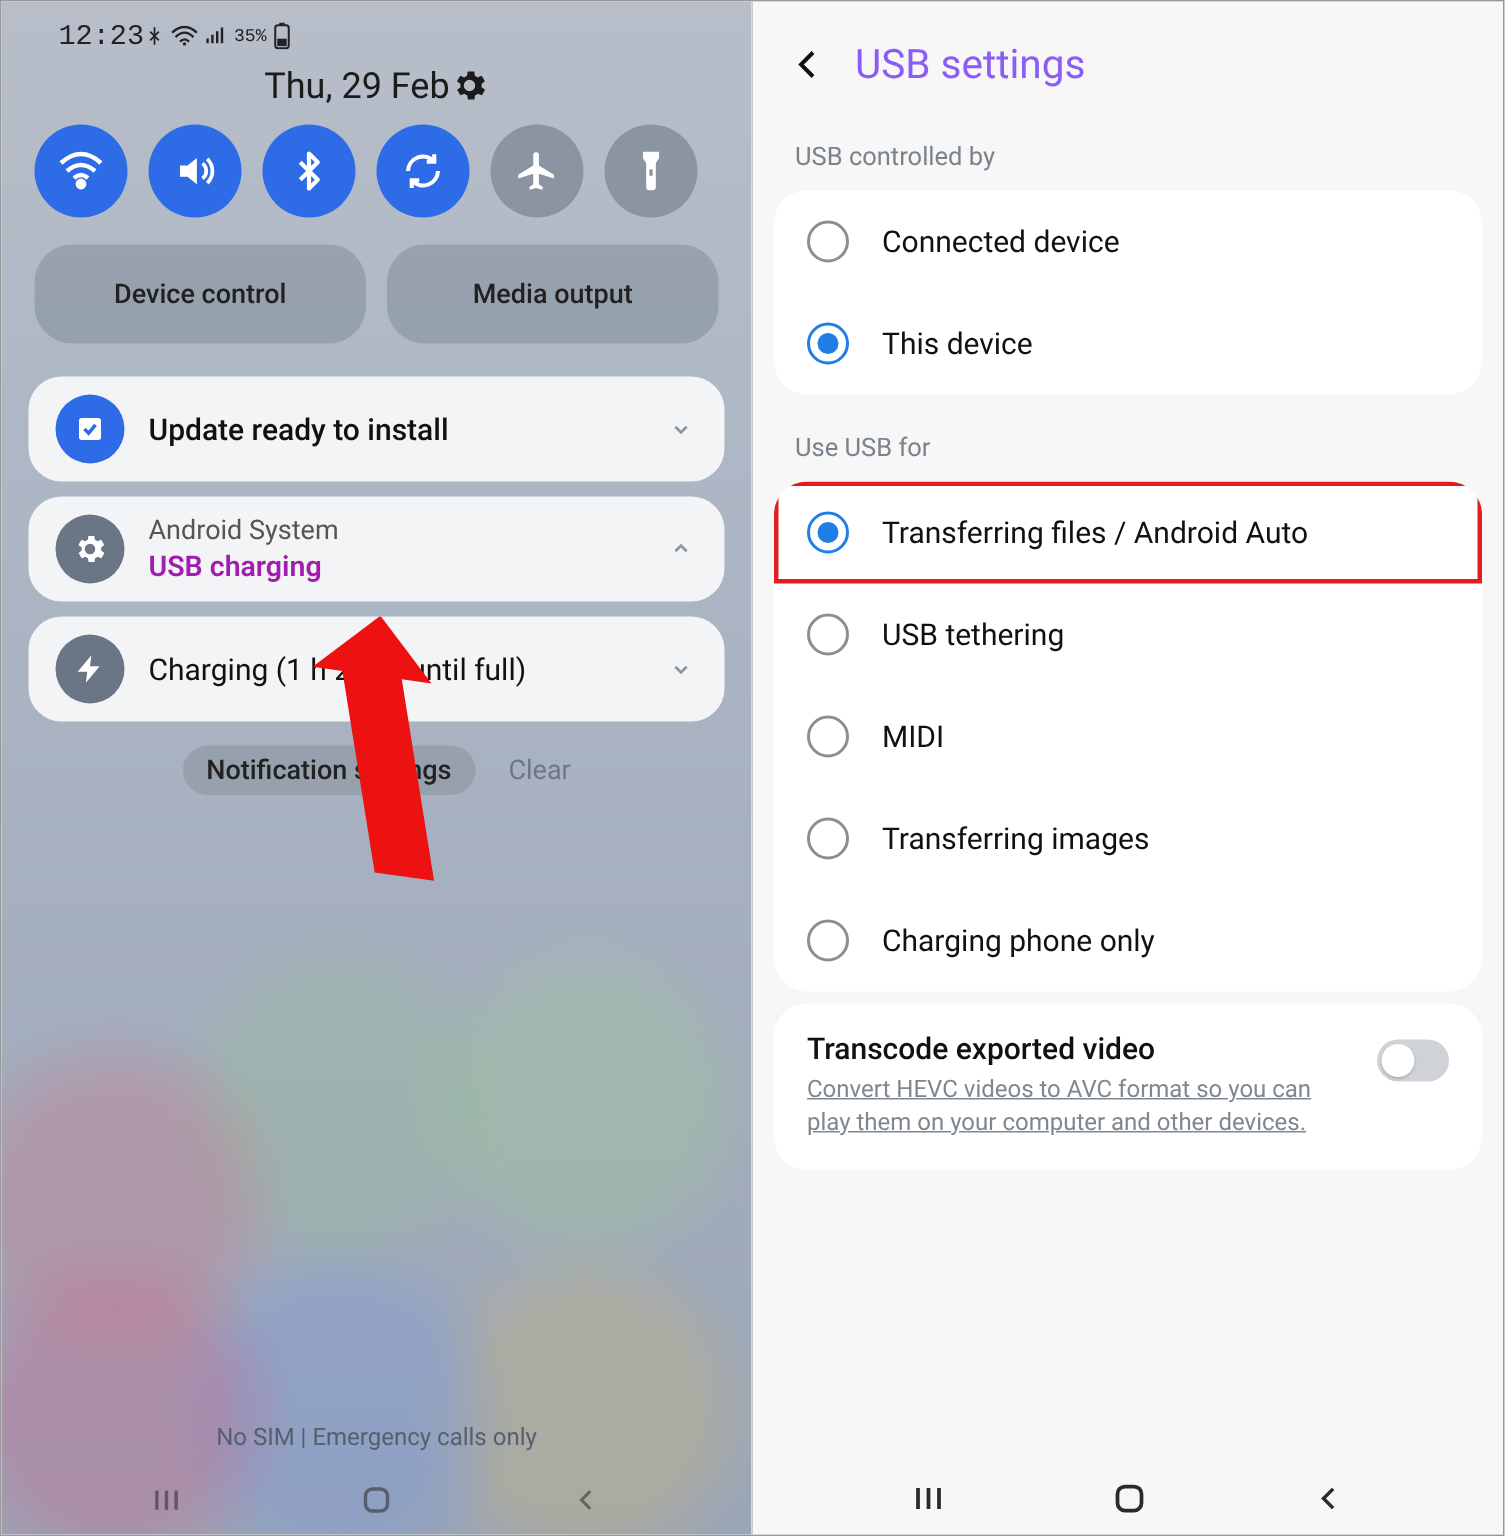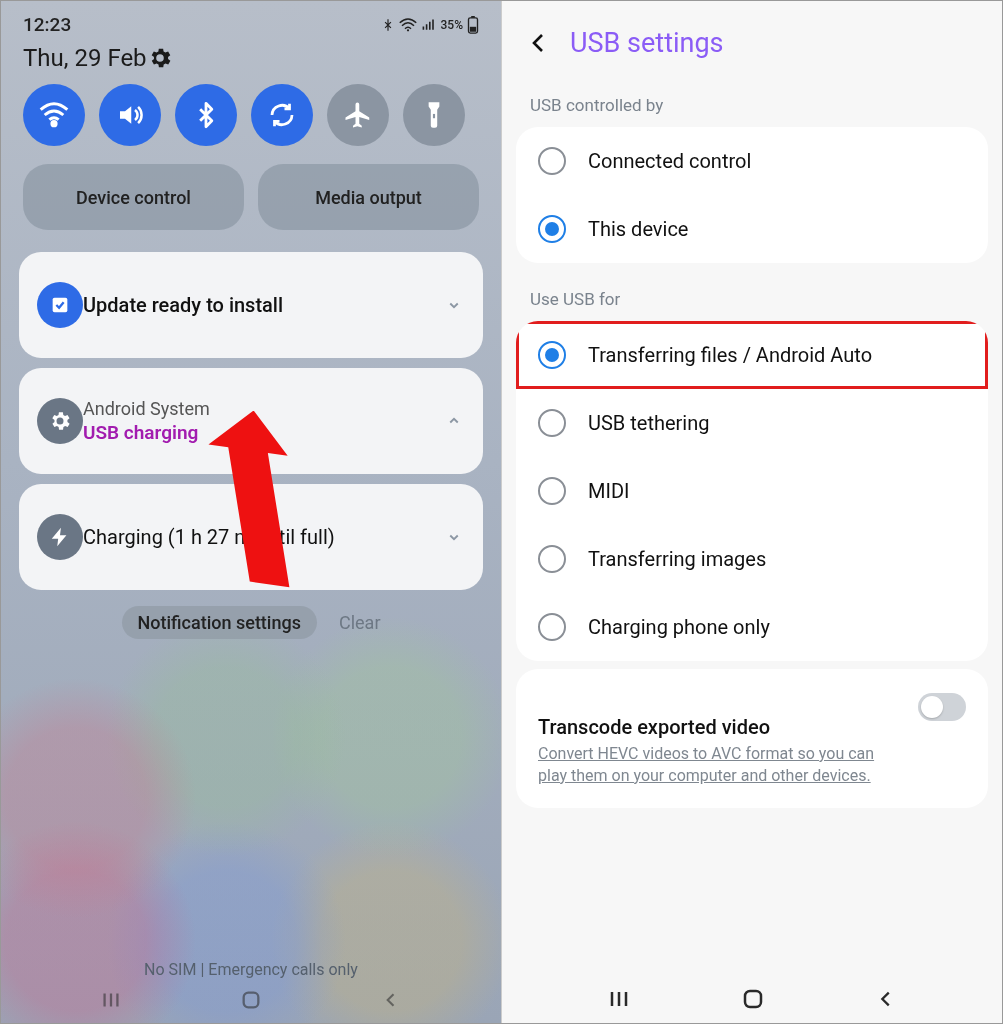--- a/index.html
+++ b/index.html
@@ -23,30 +23,30 @@
       radial-gradient(circle at 78% 72%, rgba(160,200,150,.35) 0 70px, transparent 120px),
       radial-gradient(circle at 15% 92%, rgba(200,100,140,.35) 0 70px, transparent 120px),
       radial-gradient(circle at 45% 92%, rgba(120,150,220,.35) 0 70px, transparent 120px),
       radial-gradient(circle at 78% 92%, rgba(200,180,120,.35) 0 70px, transparent 120px),
       linear-gradient(180deg, #b7bec9 0%, #a9b3c2 45%, #9aa5b6 100%);
     padding: 8px 0 0 0;
     color: #222;
   }
   .status-bar {
     display: flex;
-    justify-content: space-between;
     align-items: center;
-    padding: 4px 22px 2px 22px;
+    padding: 4px 22px 2px 38px;
     font-size: 19px;
     font-weight: 500;
+    font-family: Liberation Mono, monospace;
   }
   .status-right { display:flex; align-items:center; gap:4px; font-size:12px; }
   .date-row {
     display: flex;
-    justify-content: flex-start;
+    justify-content: center;
     align-items: center;
     padding: 6px 22px 12px 22px;
   }
   .date-text { font-size: 24px; font-weight: 400; color:#1b1b1b; }
   .gear { width:26px; height:26px; display:flex; align-items:center; justify-content:center; }
   .qs-row {
     display: flex;
     gap: 14px;
     padding: 0 22px 18px 22px;
   }
@@ -63,22 +63,23 @@
   .pill {
     flex:1; height:66px; border-radius:25px;
     background: rgba(130,142,155,.55);
     display:flex; align-items:center; justify-content:center;
     font-size:18px; color:#212121; font-weight:500;
   }
   .card {
     margin: 0 18px 10px 18px;
     background:#f3f4f6;
     border-radius:22px;
-    padding: 30px 18px;
+    padding: 12px 18px;
     display:flex; align-items:center;
+    gap:16px;
     position:relative;
   }
   .card .chev {
     position:absolute; right:20px; top:50%; transform:translateY(-50%);
     color:#8c97a4;
   }
   .card2 { align-items:flex-end; }
   .icon-circ {
     width:46px; height:46px; border-radius:50%;
     display:flex; align-items:center; justify-content:center;
@@ -95,21 +96,21 @@
     padding: 6px 22px 0 22px; align-items:center;
     font-size:18px;
   }
   .link-pill {
     background: rgba(140,150,160,.6);
     padding:6px 16px; border-radius:18px;
     color:#222; font-weight:500;
   }
   .link-faded { color:#6d7884; }
   .sim-line {
-    position:absolute; bottom:44px; left:0; right:0;
+    position:absolute; bottom:56px; left:0; right:0;
     text-align:center; color:#55606d; font-size:16px;
   }
   .nav-bar {
     position:absolute; bottom:10px; left:0; right:0;
     display:flex; justify-content:space-around; align-items:center;
     padding:0 40px;
     opacity: .55;
   }
   .nav-ic { width:26px; height:26px; display:flex; align-items:center; justify-content:center; }
   
@@ -162,21 +163,21 @@
   .highlight {
     outline:3px solid #e11d1d;
     outline-offset:-3px;
     position:relative;
   }
   .ft-row {
     padding: 18px 22px 22px 22px;
     display:flex; align-items:flex-start; gap:14px;
   }
   .ft-left { flex:1; }
-  .ft-title { font-size:20px; font-weight:500; color:#111; margin-bottom:4px;margin-top:28px;}
+  .ft-title { font-size:20px; font-weight:500; color:#111; margin-bottom:4px;}
   .ft-sub { font-size:16px; color:#7f8790; line-height:1.35;text-decoration:underline; }
   .toggle {
     width:48px; height:28px; border-radius:14px; background:#cfd3d8;
     position:relative; flex-shrink:0; margin-top:6px;
   }
   .toggle::after {
     content:""; position:absolute; width:22px; height:22px; border-radius:50%;
     background:#fff; top:3px; left:3px; box-shadow:0 1px 2px rgba(0,0,0,.2);
   }
   .nav-bar-r {
@@ -348,21 +349,21 @@
           <path d="M15 4l-8 8 8 8"></path>
         </svg>
     </span>
     <span class="hdr-title">USB settings</span>
   </div>
 
   <div class="sect-label">USB controlled by</div>
   <div class="group">
     <div class="radio-row">
       <span class="radio"></span>
-      <span>Connected control</span>
+      <span>Connected device</span>
     </div>
     <div class="radio-row">
       <span class="radio sel"></span>
       <span>This device</span>
     </div>
   </div>
 
   <div class="sect-label">Use USB for</div>
   <div class="group">
     <div class="radio-row highlight">

